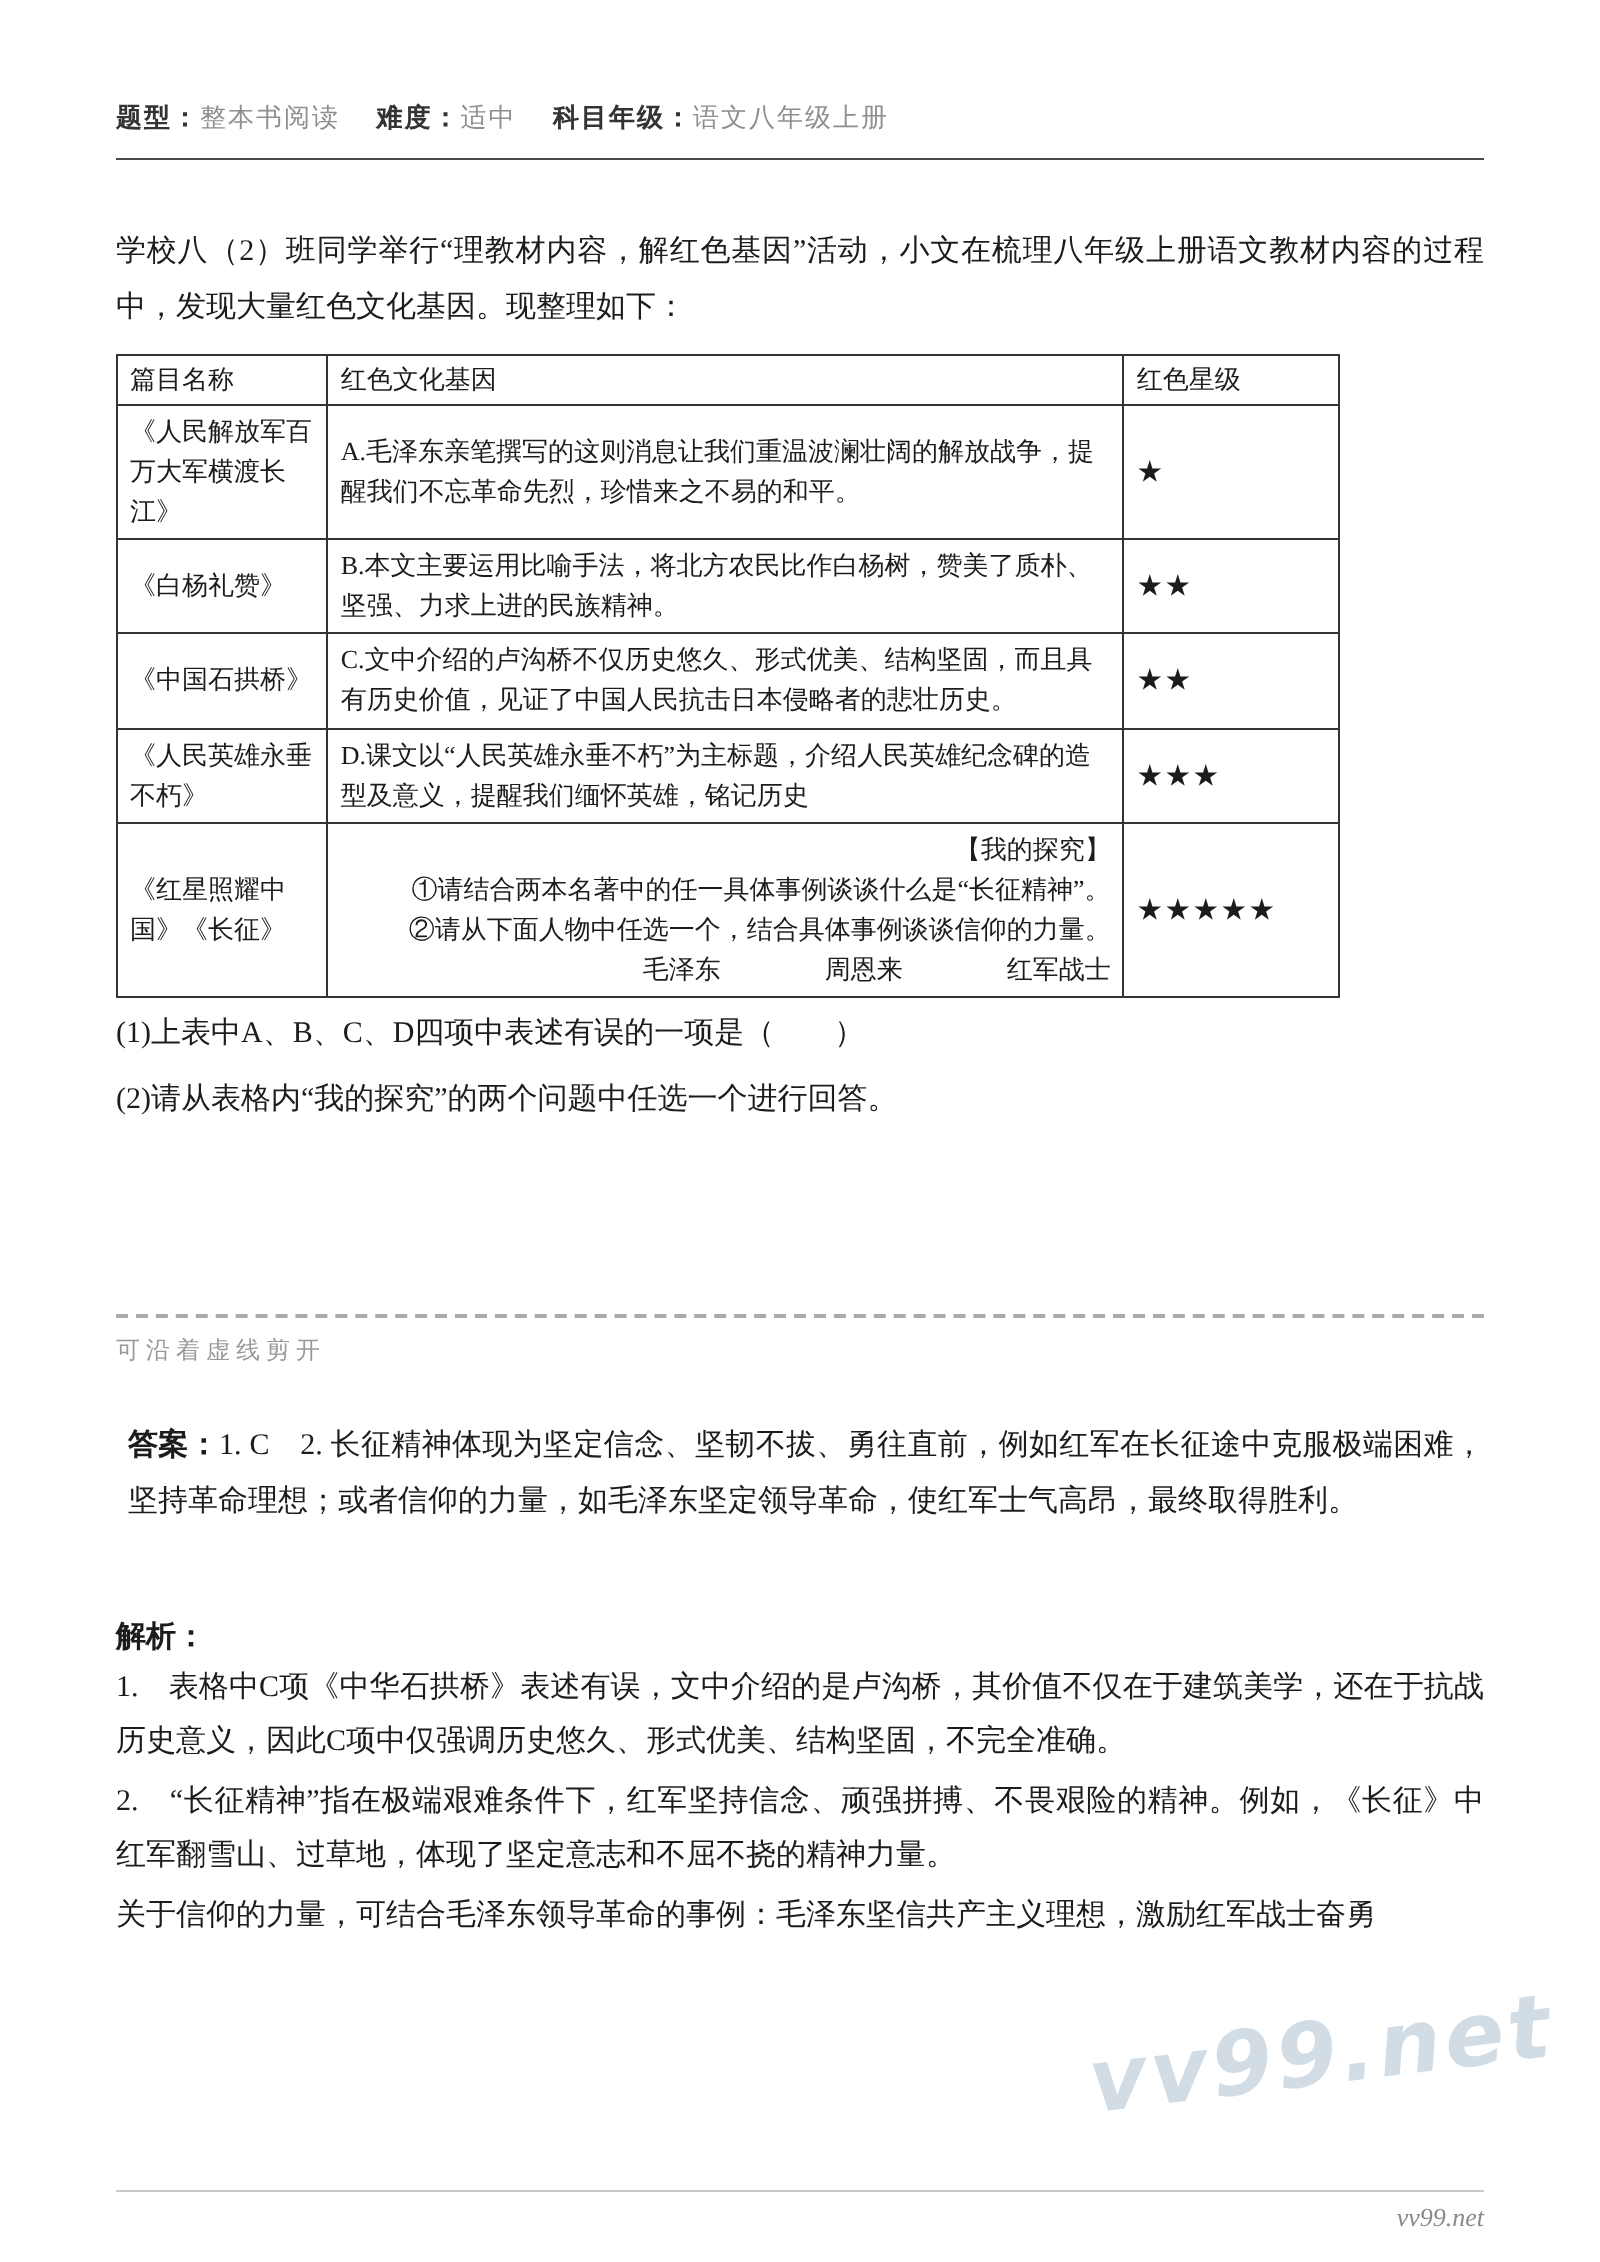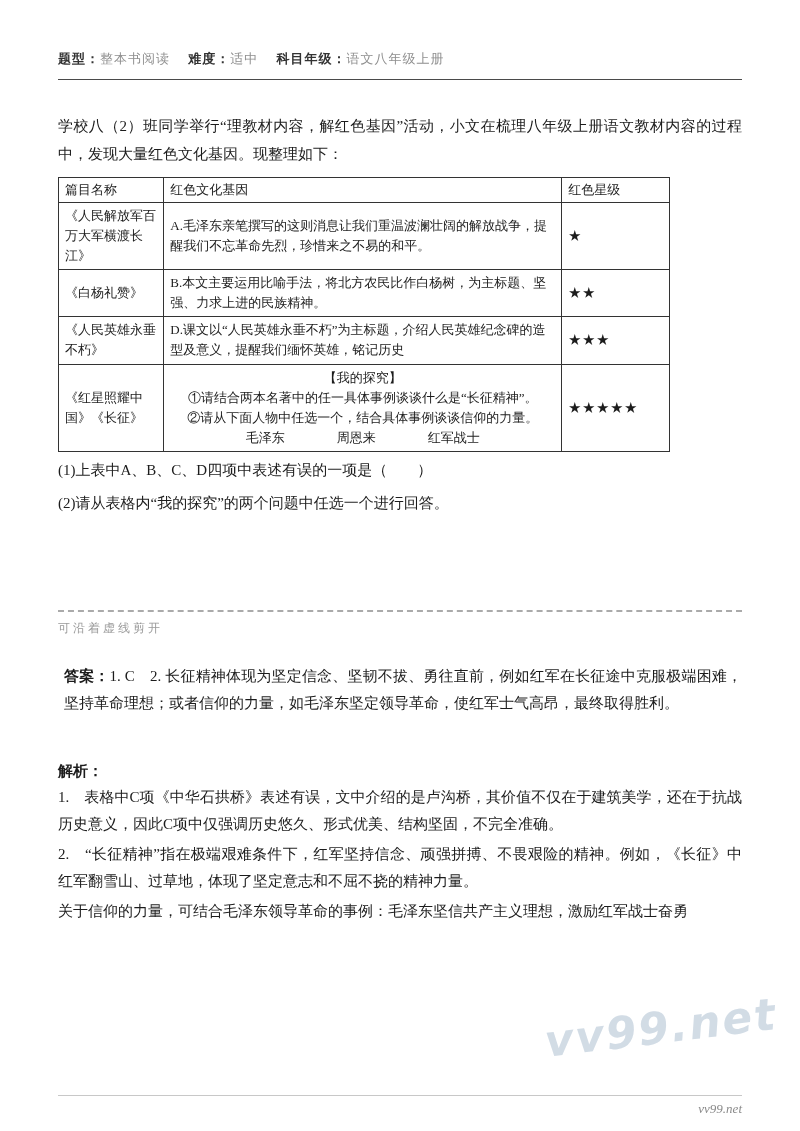--- a/index.html
+++ b/index.html
@@ -56,21 +56,21 @@
     font-weight: normal;
     text-align: left;
     vertical-align: middle;
     padding: 3px 6px;
     line-height: 1.55;
     color: #1c1c1c;
   }
   .gene-table th { padding: 2px 6px; }
   .cell-title { line-height: 1.6; }
   .cell-gene { text-align: justify; border-radius: 21px; }
-  .cell-gene.pre { white-space: pre-line; text-align: center; }
+  .cell-gene.pre { white-space: pre-line; text-align: right; }
   .cell-stars { font-size: 14px; letter-spacing: 1px; }
 
   .q { font-size: 15px; line-height: 1.85; margin-top: 5px; }
   .q:first-of-type { margin-top: 10px; }
 
   hr.cut-line { border: none; border-top: 2px dashed #aaaaaa; margin-top: 92px; }
   .cut-caption {
     color: #999999;
     font-size: 12px;
     margin-top: 8px;
@@ -150,21 +150,26 @@
         </tr>
       </thead>
       <tbody>
         <tr>
           <td class="cell-title">《人民解放军百万大军横渡长江》</td>
           <td class="cell-gene">A.毛泽东亲笔撰写的这则消息让我们重温波澜壮阔的解放战争，提醒我们不忘革命先烈，珍惜来之不易的和平。</td>
           <td class="cell-stars">★</td>
         </tr>
         <tr>
           <td class="cell-title">《白杨礼赞》</td>
-          <td class="cell-gene">B.本文主要运用比喻手法，将北方农民比作白杨树，为主标题、坚强、力求上进的民族精神。</td>
+          <td class="cell-gene">B.本文主要运用比喻手法，将北方农民比作白杨树，赞美了质朴、坚强、力求上进的民族精神。</td>
+          <td class="cell-stars">★★</td>
+        </tr>
+        <tr>
+          <td class="cell-title">《中国石拱桥》</td>
+          <td class="cell-gene">C.文中介绍的卢沟桥不仅历史悠久、形式优美、结构坚固，而且具有历史价值，见证了中国人民抗击日本侵略者的悲壮历史。</td>
           <td class="cell-stars">★★</td>
         </tr>
         <tr>
           <td class="cell-title">《人民英雄永垂不朽》</td>
           <td class="cell-gene">D.课文以“人民英雄永垂不朽”为主标题，介绍人民英雄纪念碑的造型及意义，提醒我们缅怀英雄，铭记历史</td>
           <td class="cell-stars">★★★</td>
         </tr>
         <tr>
           <td class="cell-title">《红星照耀中国》《长征》</td>
           <td class="cell-gene pre">【我的探究】

